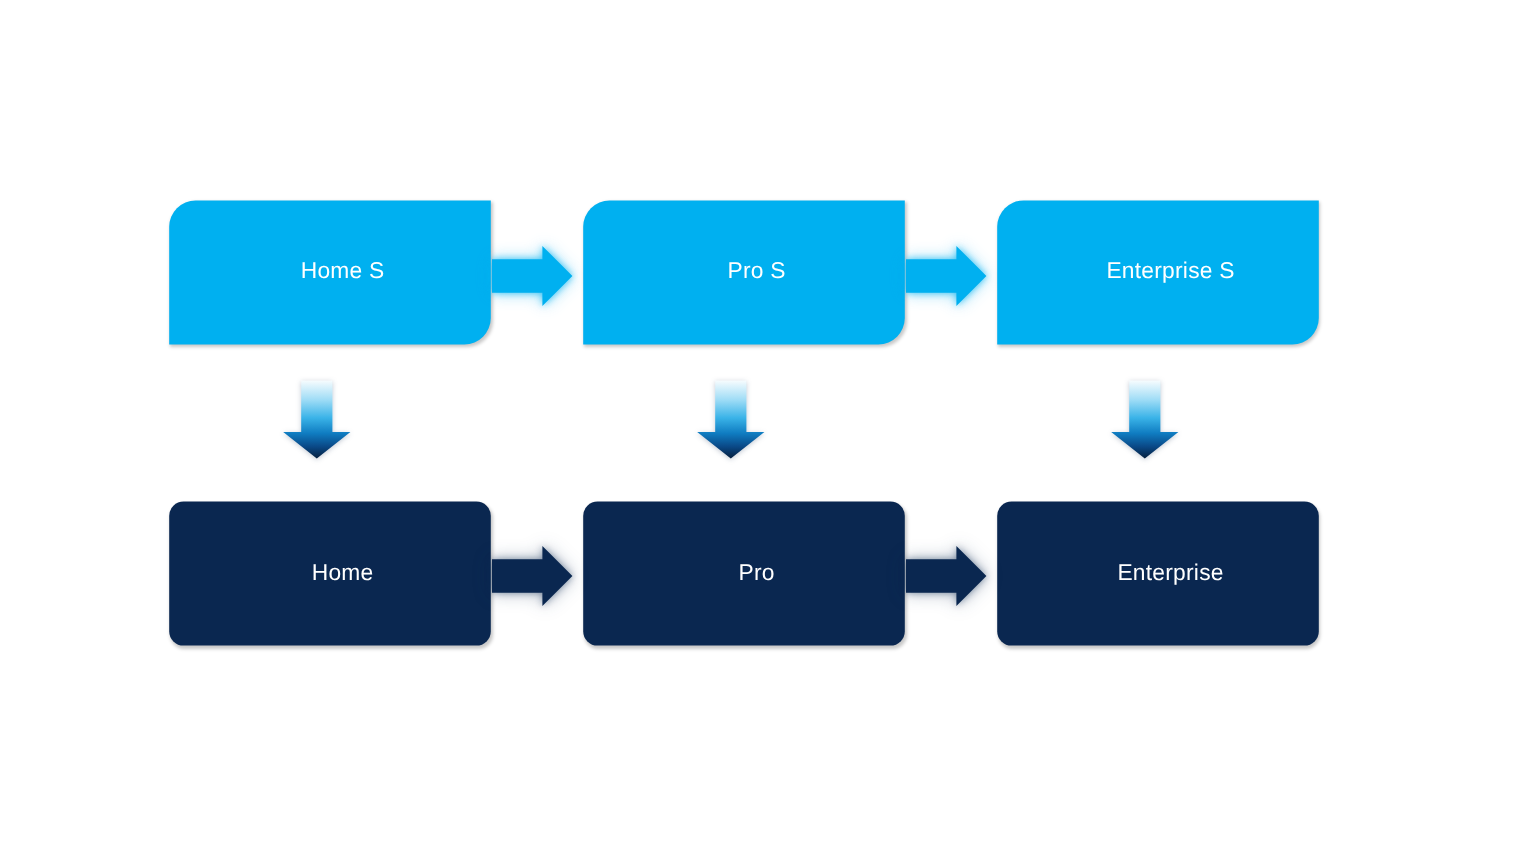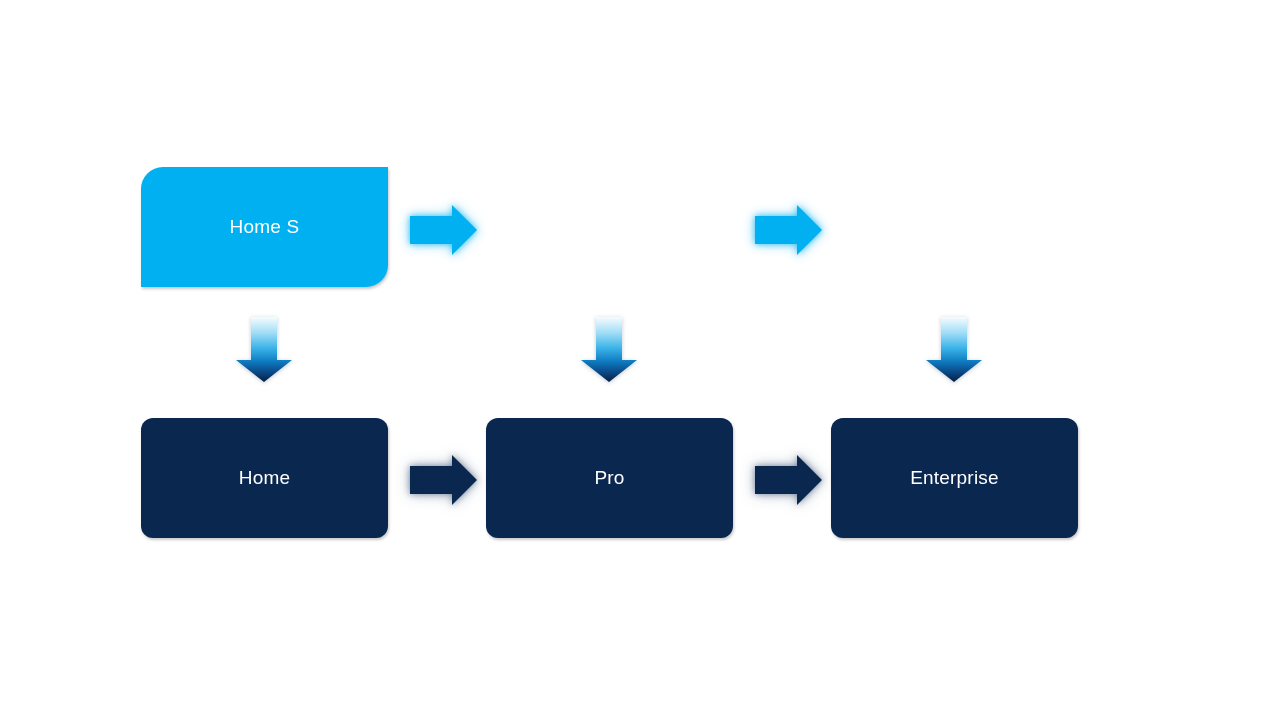--- a/index.html
+++ b/index.html
@@ -16,20 +16,21 @@
     overflow: hidden;
   }
   .box {
     position: absolute;
     width: 247px;
     height: 120px;
     display: flex;
     align-items: center;
     justify-content: center;
     box-shadow: 1px 2px 3px rgba(0,0,0,0.22);
+    padding-left: 21px;
   }
   .box.top {
     top: 167px;
     background: var(--light, #00B0F0);
     border-radius: 22px 0 22px 0;
   }
   .box.bottom {
     top: 418px;
     background: var(--dark, #0A2750);
     border-radius: 12px;
@@ -90,20 +91,26 @@
         <stop offset="0.68" stop-color="#0F7CC1"></stop>
         <stop offset="0.85" stop-color="#0A4886"></stop>
         <stop offset="1" stop-color="#05203F"></stop>
       </linearGradient>
     </defs>
   </svg>
 
   <div class="box top col-0">
     <span class="box-label">Home S</span>
   </div>
+  <div class="box top col-1">
+    <span class="box-label">Pro S</span>
+  </div>
+  <div class="box top col-2">
+    <span class="box-label">Enterprise S</span>
+  </div>
 
   <svg class="right-arrow light" style="left:410px; top:205px" viewBox="0 0 67 50">
     <polygon points="0,11 42,11 42,0 67,25 42,50 42,39 0,39"></polygon>
   </svg>
   <svg class="right-arrow light" style="left:755px; top:205px" viewBox="0 0 67 50">
     <polygon points="0,11 42,11 42,0 67,25 42,50 42,39 0,39"></polygon>
   </svg>
 
   <svg class="down-arrow" style="left:236px" viewBox="0 0 56 65">
     <polygon fill="url(#downGrad)" points="15,0 41,0 41,43 56,43 28,65 0,43 15,43"></polygon>

